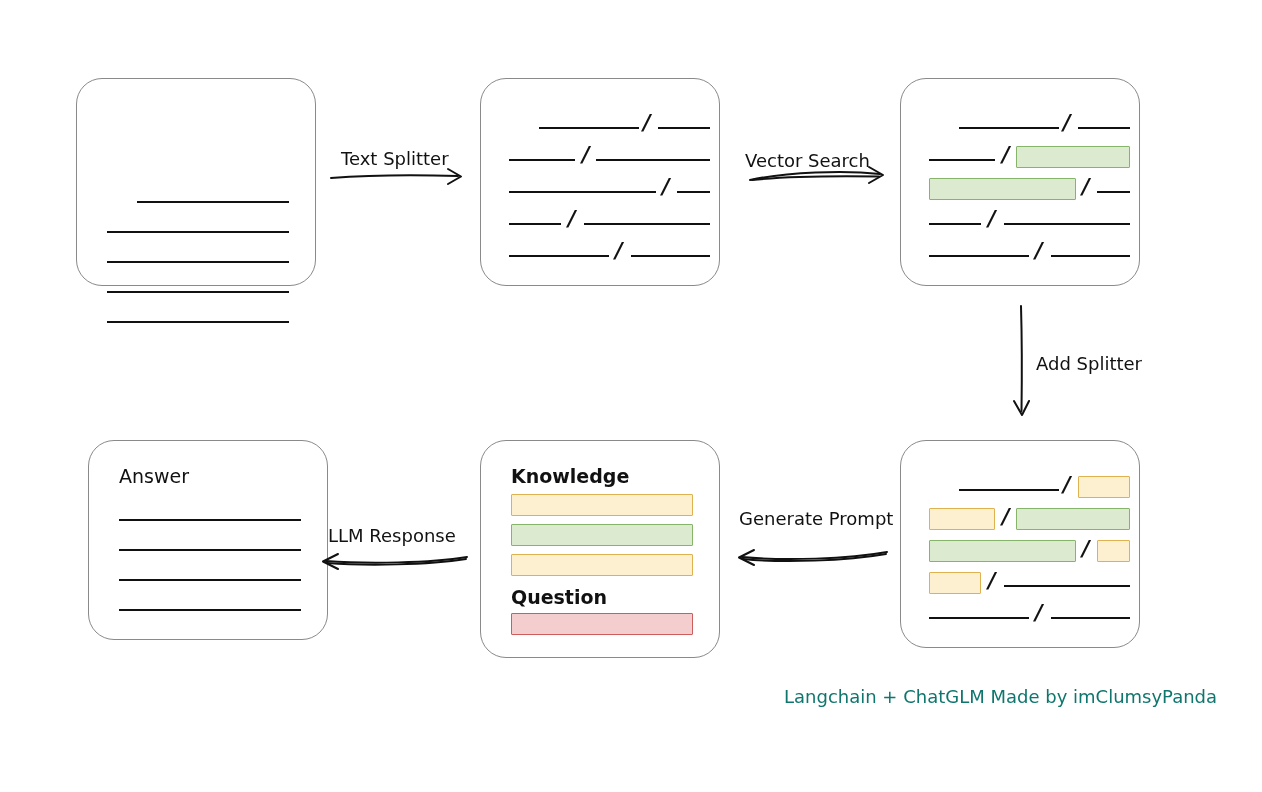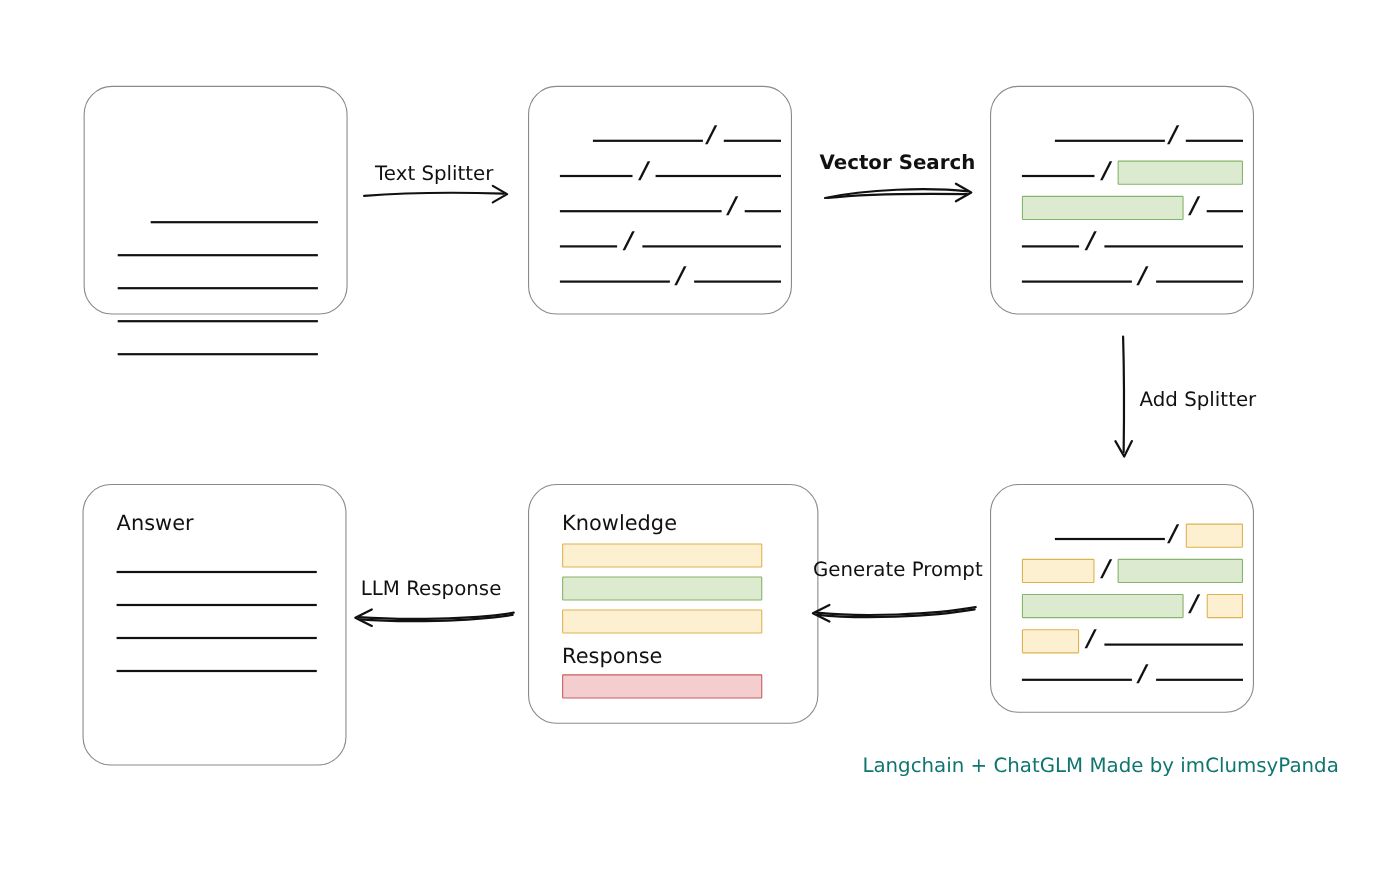--- a/index.html
+++ b/index.html
@@ -141,21 +141,21 @@
       <div class="rule" style="left:28px; top:144px; width:52px;"></div>
       <div class="slash" style="left:87px; top:140px;">/</div>
       <div class="rule" style="left:103px; top:144px; width:126px;"></div>
 
       <div class="rule" style="left:28px; top:176px; width:100px;"></div>
       <div class="slash" style="left:134px; top:172px;">/</div>
       <div class="rule" style="left:150px; top:176px; width:79px;"></div>
     </div>
   </div>
 
-  <div class="edge-label" style="left:745px; top:140px;font-weight:bold;">Vector Search</div>
+  <div class="edge-label" style="left:745px; top:152px;">Vector Search</div>
   <svg class="arrow-svg" style="left:749px; top:163px; width:142px; height:26px;" viewBox="0 0 142 26">
     <path d="M1,17 C38,9 95,7 131,11"></path>
     <path d="M3,17 C40,13 96,13 130,13.5"></path>
     <path d="M120,4 L134,12 L120,20"></path>
   </svg>
 
   <div class="card" style="left:900px; top:78px; width:240px; height:208px;">
     <div class="card-inner">
 
       <div class="rule" style="left:58px; top:48px; width:100px;"></div>
@@ -179,44 +179,44 @@
       <div class="rule" style="left:150px; top:176px; width:79px;"></div>
     </div>
   </div>
 
   <div class="edge-label" style="left:1036px; top:355px;">Add Splitter</div>
   <svg class="arrow-svg" style="left:1010px; top:305px; width:26px; height:115px;" viewBox="0 0 26 115">
     <path d="M11,1 C12,35 12,72 11.5,106"></path>
     <path d="M4,96 L12,110 L19,96"></path>
   </svg>
 
-  <div class="card" style="left:75px; top:440px; width:240px; height:256px;">
+  <div class="card" style="left:88px; top:440px; width:240px; height:200px;">
     <div class="card-inner">
       <div class="card-label" style="left:30px; top:26px;">Answer</div>
       <div class="rule" style="left:30px; top:78px; width:182px;"></div>
       <div class="rule" style="left:30px; top:108px; width:182px;"></div>
       <div class="rule" style="left:30px; top:138px; width:182px;"></div>
       <div class="rule" style="left:30px; top:168px; width:182px;"></div>
     </div>
   </div>
 
   <div class="edge-label" style="left:328px; top:527px;text-align:right;">LLM Response</div>
   <svg class="arrow-svg" style="left:320px; top:548px; width:148px; height:24px;" viewBox="0 0 148 24">
     <path d="M147,9 C110,15 48,16 6,13"></path>
     <path d="M146,11 C108,17 46,18 7,15"></path>
     <path d="M18,6 L3,13.5 L18,21"></path>
   </svg>
 
-  <div class="card" style="left:480px; top:440px; width:264px; height:218px;">
+  <div class="card" style="left:480px; top:440px; width:240px; height:218px;font-weight:bold;">
     <div class="card-inner">
       <div class="card-label" style="left:30px; top:26px;">Knowledge</div>
       <div class="chip yellow" style="left:30px; top:64px; width:182px; height:22px;"></div>
       <div class="chip green" style="left:30px; top:94px; width:182px; height:22px;"></div>
       <div class="chip yellow" style="left:30px; top:124px; width:182px; height:22px;"></div>
-      <div class="card-label" style="left:30px; top:147px;">Response</div>
+      <div class="card-label" style="left:30px; top:147px;">Question</div>
       <div class="chip red" style="left:30px; top:183px; width:182px; height:22px;"></div>
     </div>
   </div>
 
   <div class="edge-label" style="left:739px; top:510px;">Generate Prompt</div>
   <svg class="arrow-svg" style="left:736px; top:544px; width:152px; height:24px;" viewBox="0 0 152 24">
     <path d="M151,8 C112,15 48,17 6,13"></path>
     <path d="M150,10 C110,17 46,19 7,15"></path>
     <path d="M18,6 L3,13.5 L18,21"></path>
   </svg>

